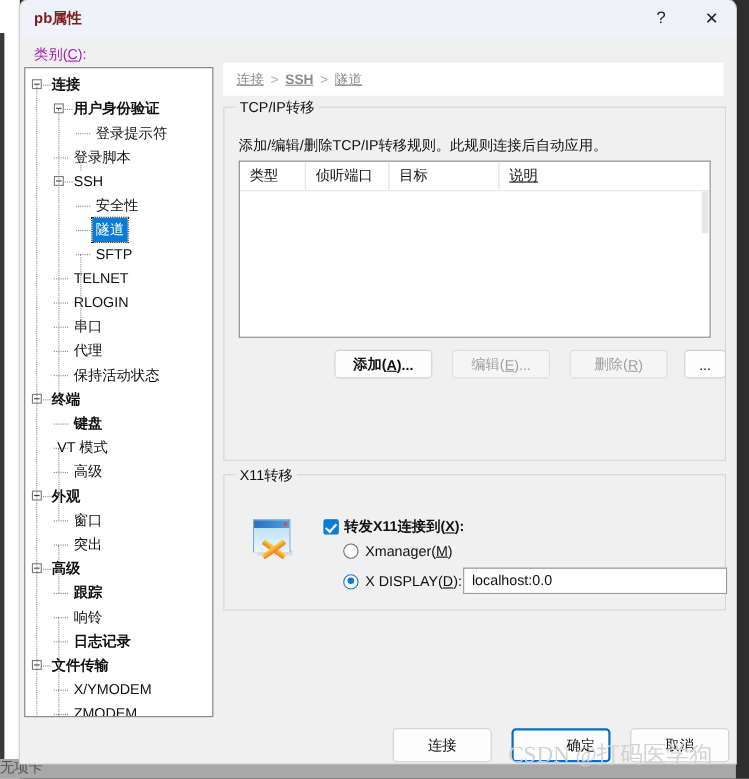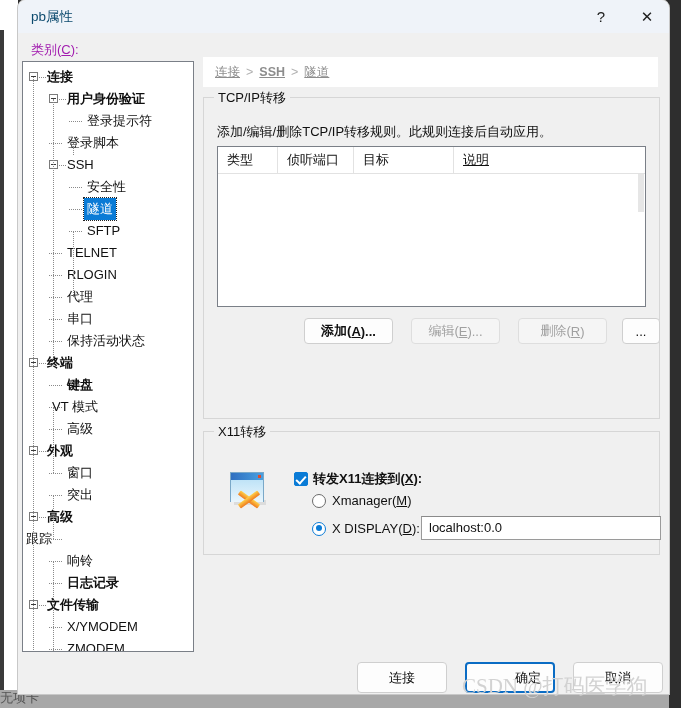--- a/index.html
+++ b/index.html
@@ -24,22 +24,22 @@
     border-top-left-radius:8px;border-top-right-radius:8px;
     box-shadow:0 0 0 1px #c8c8c8;
     overflow:hidden;
   }
   .titlebar{
     position:absolute;left:0;top:0;width:651px;height:33px;
     background:#eff3f9;
     border-top-left-radius:8px;border-top-right-radius:8px;
   }
   .title-text{
-    position:absolute;left:13px;top:8px;font-size:13.5px;color:#0c4a6e;
-    line-height:17px;white-space:nowrap;
+    position:absolute;left:13px;top:8px;font-size:13.5px;color:#7f1d1d;
+    line-height:17px;white-space:nowrap;font-weight:bold;
   }
   .tbtn{
     position:absolute;top:0;width:44px;height:33px;
     display:flex;align-items:center;justify-content:center;
     font-size:15px;color:#202020;cursor:default;
   }
   .tbtn.help{right:46px;}
   .tbtn.close{right:0px;border-top-right-radius:8px;}
 
   
@@ -213,32 +213,32 @@
           <div class="tnode bold"><div class="dots-h" style="left: 16px; top: 11px; width: 7px;"></div><div class="exp" style="left: 6px;"></div><span class="lbl" style="margin-left: 21px;">连接</span></div>
           <div class="tnode bold"><div class="dots-h" style="left: 36px; top: 11px; width: 7px;"></div><div class="exp" style="left: 26px;"></div><span class="lbl" style="margin-left: 41px;">用户身份验证</span></div>
           <div class="tnode"><div class="dots-h" style="left: 46px; top: 11px; width: 13px;"></div><span class="lbl" style="margin-left: 61px;">登录提示符</span></div>
           <div class="tnode"><div class="dots-h" style="left: 26px; top: 11px; width: 13px;"></div><span class="lbl" style="margin-left: 41px;">登录脚本</span></div>
           <div class="tnode"><div class="dots-h" style="left: 36px; top: 11px; width: 7px;"></div><div class="exp" style="left: 26px;"></div><span class="lbl" style="margin-left: 41px;">SSH</span></div>
           <div class="tnode"><div class="dots-h" style="left: 46px; top: 11px; width: 13px;"></div><span class="lbl" style="margin-left: 61px;">安全性</span></div>
           <div class="tnode sel"><div class="dots-h" style="left: 46px; top: 11px; width: 13px;"></div><span class="lbl" style="margin-left: 61px;">隧道</span></div>
           <div class="tnode"><div class="dots-h" style="left: 46px; top: 11px; width: 13px;"></div><span class="lbl" style="margin-left: 61px;">SFTP</span></div>
           <div class="tnode"><div class="dots-h" style="left: 26px; top: 11px; width: 13px;"></div><span class="lbl" style="margin-left: 41px;">TELNET</span></div>
           <div class="tnode"><div class="dots-h" style="left: 26px; top: 11px; width: 13px;"></div><span class="lbl" style="margin-left: 41px;">RLOGIN</span></div>
+          <div class="tnode"><div class="dots-h" style="left: 26px; top: 11px; width: 13px;"></div><span class="lbl" style="margin-left: 41px;">串口</span></div>
           <div class="tnode"><div class="dots-h" style="left: 26px; top: 11px; width: 13px;"></div><span class="lbl" style="margin-left: 41px;">代理</span></div>
-          <div class="tnode"><div class="dots-h" style="left: 26px; top: 11px; width: 13px;"></div><span class="lbl" style="margin-left: 41px;">串口</span></div>
           <div class="tnode"><div class="dots-h" style="left: 26px; top: 11px; width: 13px;"></div><span class="lbl" style="margin-left: 41px;">保持活动状态</span></div>
           <div class="tnode bold"><div class="dots-h" style="left: 16px; top: 11px; width: 7px;"></div><div class="exp" style="left: 6px;"></div><span class="lbl" style="margin-left: 21px;">终端</span></div>
           <div class="tnode bold"><div class="dots-h" style="left: 26px; top: 11px; width: 13px;"></div><span class="lbl" style="margin-left: 41px;">键盘</span></div>
           <div class="tnode"><div class="dots-h" style="left: 26px; top: 11px; width: 13px;"></div><span class="lbl" style="margin-left: 26px;">VT 模式</span></div>
           <div class="tnode"><div class="dots-h" style="left: 26px; top: 11px; width: 13px;"></div><span class="lbl" style="margin-left: 41px;">高级</span></div>
           <div class="tnode bold"><div class="dots-h" style="left: 16px; top: 11px; width: 7px;"></div><div class="exp" style="left: 6px;"></div><span class="lbl" style="margin-left: 21px;">外观</span></div>
           <div class="tnode"><div class="dots-h" style="left: 26px; top: 11px; width: 13px;"></div><span class="lbl" style="margin-left: 41px;">窗口</span></div>
           <div class="tnode"><div class="dots-h" style="left: 26px; top: 11px; width: 13px;"></div><span class="lbl" style="margin-left: 41px;">突出</span></div>
           <div class="tnode bold"><div class="dots-h" style="left: 16px; top: 11px; width: 7px;"></div><div class="exp" style="left: 6px;"></div><span class="lbl" style="margin-left: 21px;">高级</span></div>
-          <div class="tnode"><div class="dots-h" style="left: 26px; top: 11px; width: 13px;"></div><span class="lbl" style="">跟踪</span></div>
+          <div class="tnode"><div class="dots-h" style="left: 26px; top: 11px; width: 13px;"></div><span class="lbl" style="margin-left: 41px; font-weight: bold;">跟踪</span></div>
           <div class="tnode"><div class="dots-h" style="left: 26px; top: 11px; width: 13px;"></div><span class="lbl" style="margin-left: 41px;">响铃</span></div>
           <div class="tnode bold"><div class="dots-h" style="left: 26px; top: 11px; width: 13px;"></div><span class="lbl" style="margin-left: 41px;">日志记录</span></div>
           <div class="tnode bold"><div class="dots-h" style="left: 16px; top: 11px; width: 7px;"></div><div class="exp" style="left: 6px;"></div><span class="lbl" style="margin-left: 21px;">文件传输</span></div>
           <div class="tnode"><div class="dots-h" style="left: 26px; top: 11px; width: 13px;"></div><span class="lbl" style="margin-left: 41px;">X/YMODEM</span></div>
           <div class="tnode"><div class="dots-h" style="left: 26px; top: 11px; width: 13px;"></div><span class="lbl" style="margin-left: 41px;">ZMODEM</span></div>
           <div class="dots-v" style="left: 10px; top: 15px; height: 575px;"></div>
           <div class="dots-v" style="left: 30px; top: 37px; height: 264px;"></div>
           <div class="dots-v" style="left: 50px; top: 81px; height: 12px;"></div>
           <div class="dots-v" style="left: 50px; top: 169px; height: 66px;"></div>
           <div class="dots-v" style="left: 30px; top: 345px; height: 66px;"></div>

